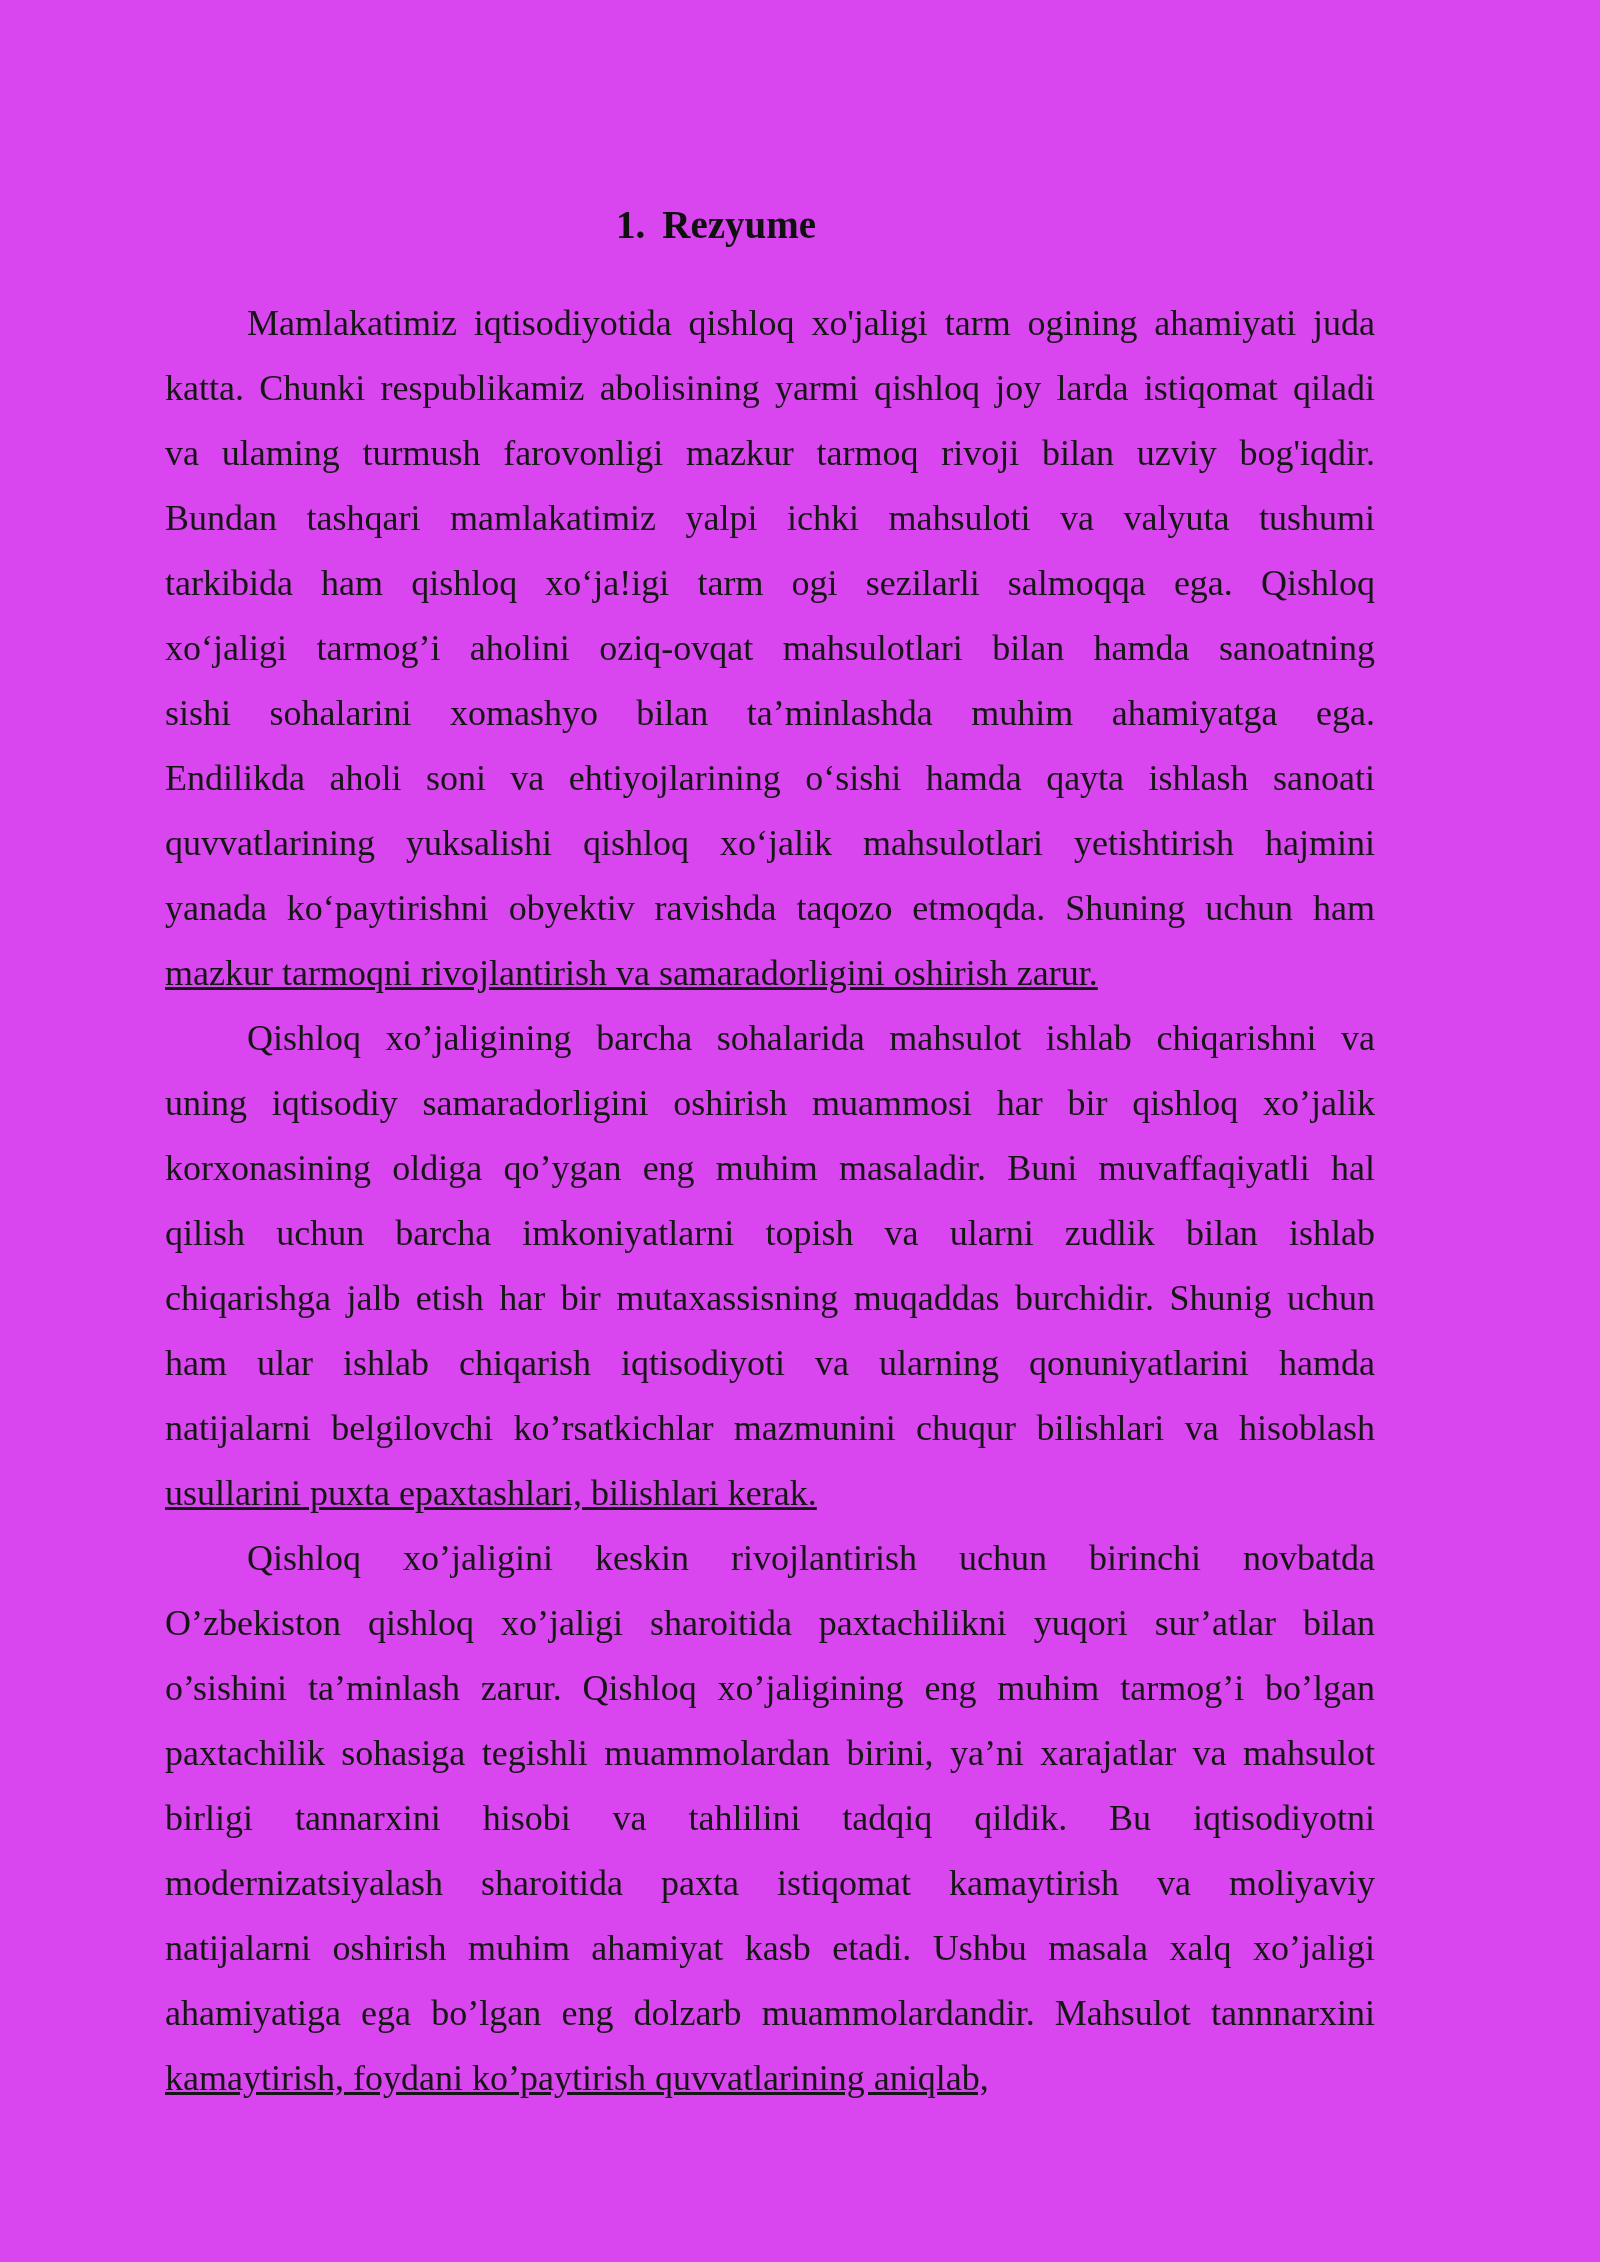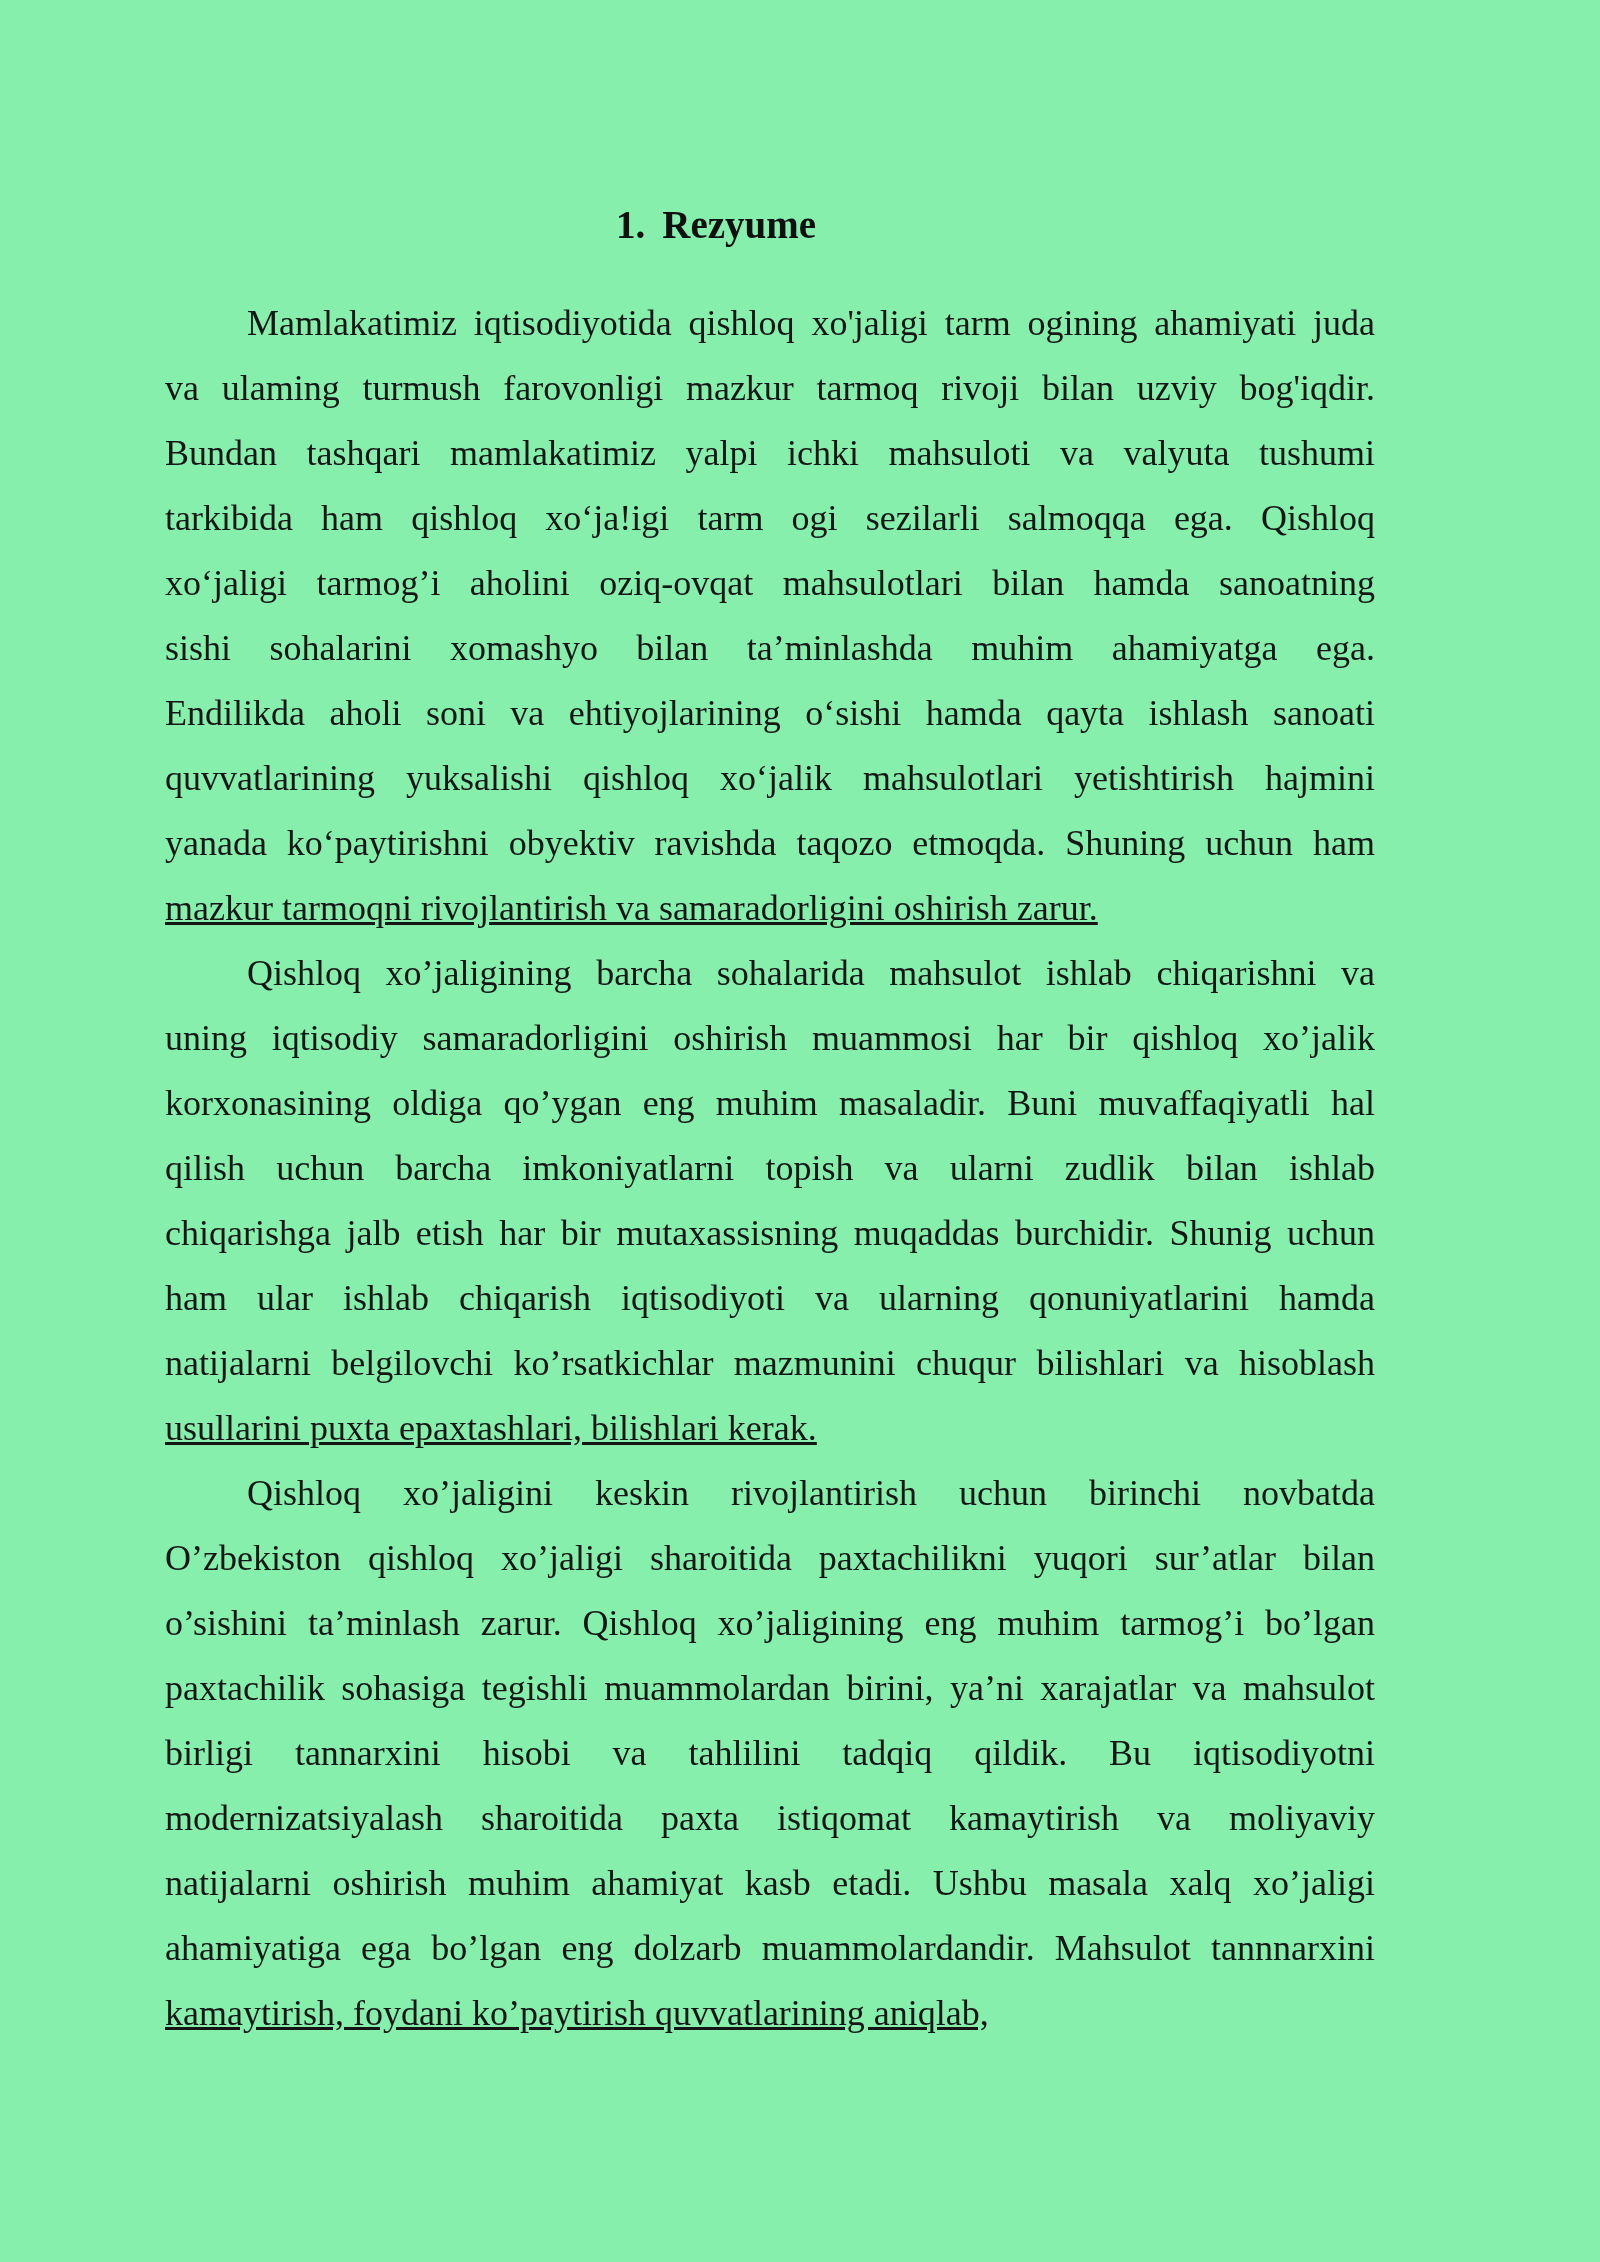--- a/index.html
+++ b/index.html
@@ -12,21 +12,21 @@
     background: #ffffff;
     font-family: "Liberation Serif", "DejaVu Serif", serif;
     color: #141414;
     overflow: hidden;
   }
   .page {
     box-sizing: border-box;
     width: 1600px;
     height: 2262px;
     padding: 203px 225px 0 165px;
-    background: #86efac;
+    background: #d946ef;
     overflow: hidden;
   }
   .heading {
     margin: 0 0 44px 0;
     font-size: 39px;
     font-weight: bold;
     line-height: 44px;
     text-align: center;
     position: relative;
     left: -54px;
@@ -61,20 +61,21 @@
 </head>
 <body>
 
 <div class="page">
   <h1 class="heading">
     <span class="heading-number">1.</span><span class="heading-title">Rezyume</span>
   </h1>
   <div class="doc-body">
       <div class="paragraph">
         <div class="line first">Mamlakatimiz iqtisodiyotida qishloq xo'jaligi tarm ogining ahamiyati juda</div>
+        <div class="line">katta. Chunki respublikamiz abolisining yarmi qishloq joy larda istiqomat qiladi</div>
         <div class="line">va ulaming turmush farovonligi mazkur tarmoq rivoji bilan uzviy bog'iqdir.</div>
         <div class="line">Bundan tashqari mamlakatimiz yalpi ichki mahsuloti va valyuta tushumi</div>
         <div class="line">tarkibida ham qishloq xo‘ja!igi tarm ogi sezilarli salmoqqa ega. Qishloq</div>
         <div class="line">xo‘jaligi tarmog’i aholini oziq-ovqat mahsulotlari bilan hamda sanoatning</div>
         <div class="line">sishi sohalarini xomashyo bilan ta’minlashda muhim ahamiyatga ega.</div>
         <div class="line">Endilikda aholi soni va ehtiyojlarining o‘sishi hamda qayta ishlash sanoati</div>
         <div class="line">quvvatlarining yuksalishi qishloq xo‘jalik mahsulotlari yetishtirish hajmini</div>
         <div class="line">yanada ko‘paytirishni obyektiv ravishda taqozo etmoqda. Shuning uchun ham</div>
         <div class="line last">mazkur tarmoqni rivojlantirish va samaradorligini oshirish zarur.</div>
       </div>

